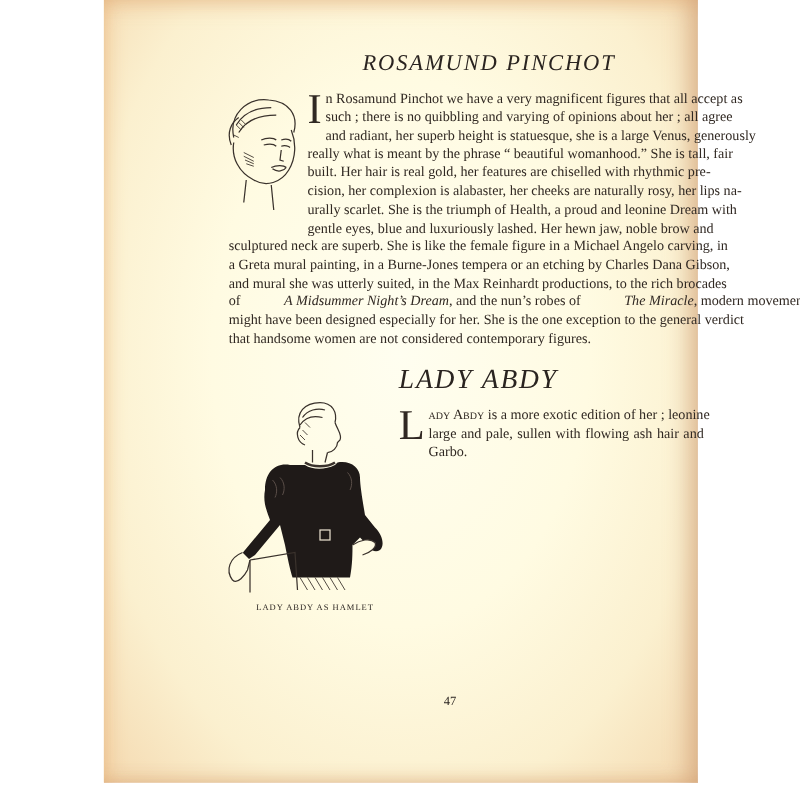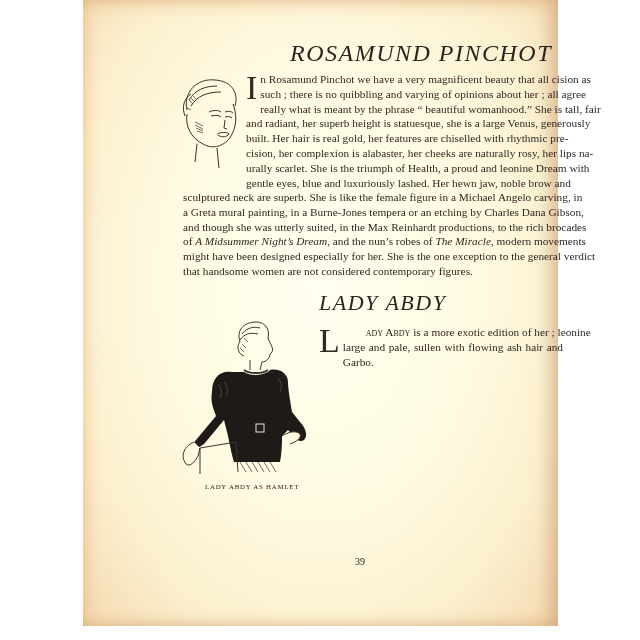--- a/index.html
+++ b/index.html
@@ -4,35 +4,35 @@
   <style>
     html, body { margin:0; padding:0; }
     body { width:640px; height:640px; background:#ffffff; position:relative; overflow:hidden; font-family:"Liberation Serif", "DejaVu Serif", serif; color:#2a2420; }
     .page {
       position:absolute; left:83px; top:0; width:475px; height:626px;
       background:
         radial-gradient(ellipse at 50% 45%, #fffef0 0%, #fffbe2 45%, #fbf0cf 75%, #f4d9b0 100%);
       box-shadow: inset -14px 0 18px -6px rgba(200,150,110,0.55), inset 10px 0 16px -8px rgba(230,170,110,0.45), inset 0 -10px 14px -8px rgba(220,170,120,0.4), inset 0 12px 18px -8px rgba(235,180,120,0.45);
     }
     .title { position:absolute; font-style:italic; letter-spacing:1.5px; color:#2a2420; }
-    .t1 { left:207px; top:40px; font-size:24px; }
+    .t1 { left:207px; top:40px; font-size:18px; }
     .t2 { left:236px; top:290px; font-size:22px; }
     .para { position:absolute; font-size:11.3px; line-height:14.8px; text-align:justify; color:#302822; }
     .line { display:block; white-space:nowrap; text-align:justify; text-align-last:justify; }
     .line.last { text-align-last:left; }
     .dropcap { float:left; font-size:34px; line-height:28px; margin:2px 3px 0 0; }
-    .sc { font-variant:small-caps;margin-left:23px; }
+    .sc { font-variant:small-caps; }
     .p1 { left:163px; top:72px; width:317px; }
     .p1b { left:100px; top:190px; width:388px; }
     .p2 { left:236px; top:325px; width:244px; }
     .face { position:absolute; left:90px; top:70px; width:78px; height:100px; }
     .lady { position:absolute; left:87px; top:312px; width:160px; height:165px; }
     .caption { position:absolute; left:122px; top:483px; font-size:6.8px; letter-spacing:0.8px; color:#2a2420; font-family:"Liberation Serif", serif; }
     .pnum { position:absolute; left:272px; top:556px; font-size:10px; color:#2a2420; }
-    i.it { font-style:italic; }
+    i.it { font-style:italic;margin-left:32px; }
   </style>
 </head>
 <body>
 
 <div class="page">
 
   <div class="title t1">ROSAMUND PINCHOT</div>
 
   <svg class="face" viewBox="0 0 78 100">
     <g fill="none" stroke="#3a322c" stroke-width="1">
@@ -46,34 +46,34 @@
       <path d="M24 74 L22 92 M44 78 L46 98"></path>
     </g>
     <g stroke="#3a322c" stroke-width="0.7">
       <path d="M22 52 L30 56 M22 55 L30 59 M23 58 L30 61 M24 61 L30 63"></path>
       <path d="M16 30 L20 34 M18 28 L22 32 M20 26 L24 30 M14 38 L18 40"></path>
     </g>
   </svg>
 
   <div class="para p1">
     <span class="dropcap">I</span>
-    <span class="line">n Rosamund Pinchot we have a very magnificent beauty that all cision as</span>
+    <span class="line">n Rosamund Pinchot we have a very magnificent figures that all accept as</span>
     <span class="line">such ; there is no quibbling and varying of opinions about her ; all agree</span>
+    <span class="line">and radiant, her superb height is statuesque, she is a large Venus, generously</span>
     <span class="line">really what is meant by the phrase “ beautiful womanhood.” She is tall, fair</span>
-    <span class="line">and radiant, her superb height is statuesque, she is a large Venus, generously</span>
     <span class="line">built. Her hair is real gold, her features are chiselled with rhythmic pre-</span>
     <span class="line">cision, her complexion is alabaster, her cheeks are naturally rosy, her lips na-</span>
     <span class="line">urally scarlet. She is the triumph of Health, a proud and leonine Dream with</span>
     <span class="line">gentle eyes, blue and luxuriously lashed. Her hewn jaw, noble brow and</span>
   </div>
 
   <div class="para p1b">
     <span class="line">sculptured neck are superb. She is like the female figure in a Michael Angelo carving, in</span>
     <span class="line">a Greta mural painting, in a Burne-Jones tempera or an etching by Charles Dana Gibson,</span>
-    <span class="line">and though she was utterly suited, in the Max Reinhardt productions, to the rich brocades</span>
+    <span class="line">and mural she was utterly suited, in the Max Reinhardt productions, to the rich brocades</span>
     <span class="line"><span>of </span><i class="it">A Midsummer Night’s Dream</i><span>, and the nun’s robes of </span><i class="it">The Miracle</i><span>, modern movements</span></span>
     <span class="line">might have been designed especially for her. She is the one exception to the general verdict</span>
     <span class="line last">that handsome women are not considered contemporary figures.</span>
   </div>
 
   <div class="title t2">LADY ABDY</div>
 
   <svg class="lady" viewBox="0 0 160 165">
 
     <g fill="none" stroke="#3a322c" stroke-width="1">
@@ -110,14 +110,14 @@
 
   <div class="caption">LADY ABDY AS HAMLET</div>
 
   <div class="para p2">
     <span class="dropcap">L</span>
     <span class="line"><span class="sc">ady Abdy</span><span> is a more exotic edition of her ; leonine</span></span>
     <span class="line">large and pale, sullen with flowing ash hair and</span>
     <span class="line last">Garbo.</span>
   </div>
 
-  <div class="pnum">39</div>
+  <div class="pnum">47</div>
 </div>
 
 </body></html>

